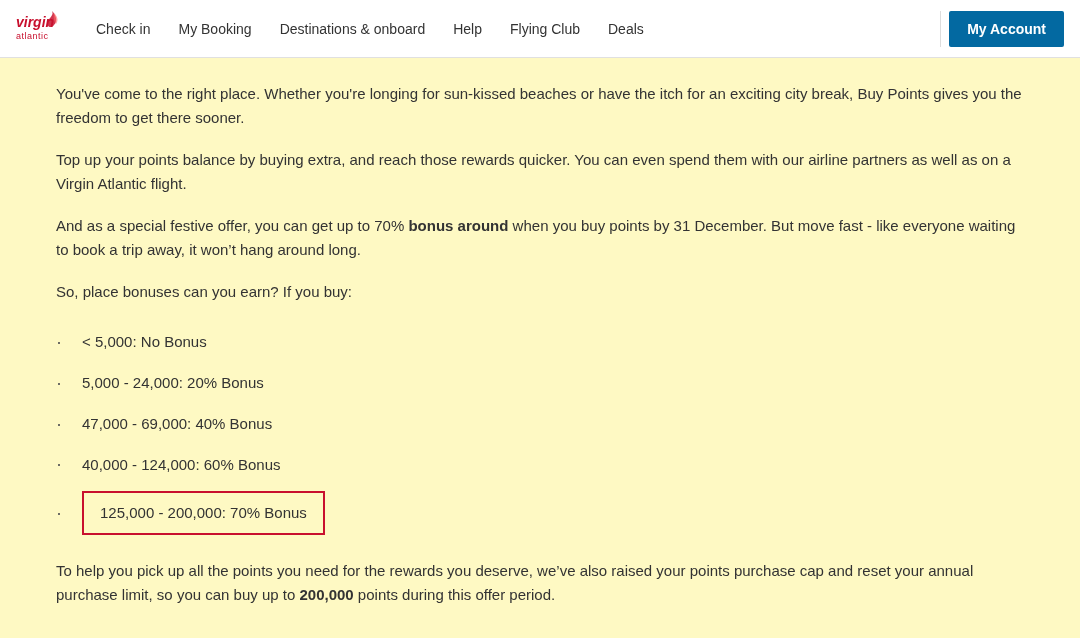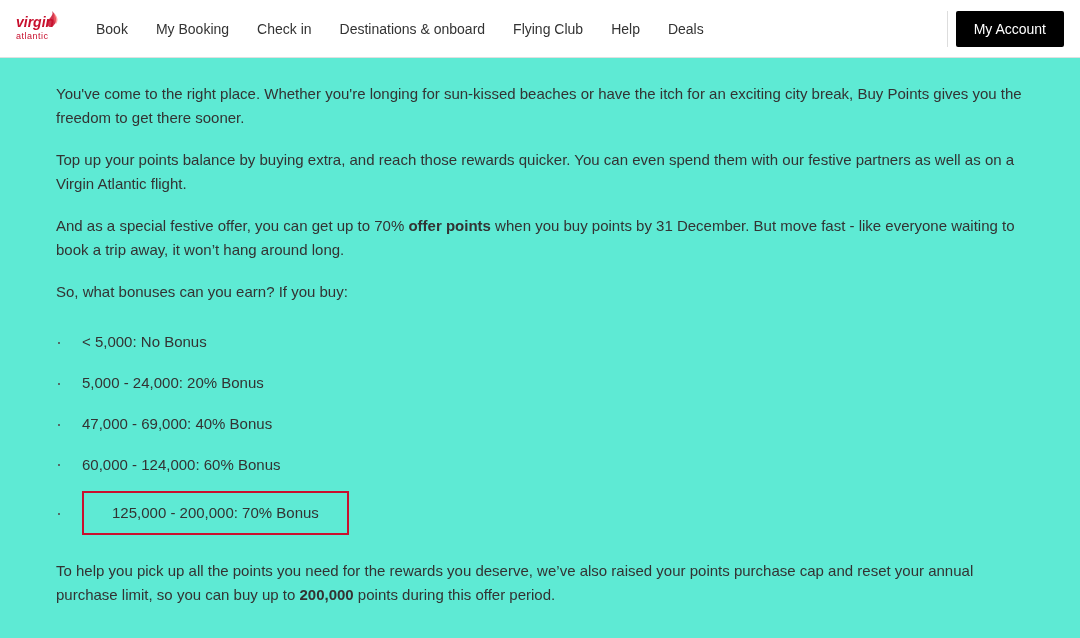--- a/index.html
+++ b/index.html
@@ -53,34 +53,34 @@
     }
 
     .nav-divider {
       width: 1px;
       height: 36px;
       background: #ddd;
       margin: 0 8px;
     }
 
     .my-account-btn {
-      background-color: #000000;
+      background-color: #0369a1;
       color: white;
       border: none;
       padding: 10px 18px;
       font-size: 14px;
-      font-weight: normal;
+      font-weight: bold;
       cursor: pointer;
       border-radius: 2px;
       white-space: nowrap;
     }
 
     
     .main-content {
-      background-color: #5eead4;
+      background-color: #fef9c3;
       margin: 0;
       padding: 24px 56px 24px 56px;
       min-height: 580px;
     }
 
     .intro-text {
       font-size: 15px;
       color: #333;
       line-height: 1.6;
       margin-bottom: 18px;
@@ -102,21 +102,21 @@
     }
 
     .bullet {
       margin-right: 20px;
       font-size: 18px;
       color: #555;
     }
 
     .highlighted-item {
       border: 2px solid #c8102e;
-      padding: 8px 28px;
+      padding: 8px 16px;
       display: inline-block;
     }
 
     .footer-text {
       font-size: 15px;
       color: #333;
       line-height: 1.6;
       margin-top: 0;
     }
 
@@ -138,62 +138,61 @@
         <text x="0" y="18" font-size="14" font-style="italic" font-weight="bold" fill="#c8102e" font-family="Arial">virgin</text>
         <text x="0" y="30" font-size="9" fill="#c8102e" font-family="Arial" letter-spacing="0.5">atlantic</text>
 
         <path d="M36 2 C40 6, 42 12, 38 16 C35 20, 30 18, 32 12 C34 8, 38 6, 36 2Z" fill="#c8102e" opacity="0.85"></path>
         <path d="M38 4 C41 7, 43 11, 40 15 C38 12, 37 8, 38 4Z" fill="#ff6b6b" opacity="0.6"></path>
       </svg>
     </div>
   </div>
 
   <div class="nav-links">
-    <a class="nav-link">Book</a>
+    <a class="nav-link">Check in</a>
     <a class="nav-link">My Booking</a>
-    <a class="nav-link">Check in</a>
     <a class="nav-link">Destinations &amp; onboard</a>
+    <a class="nav-link">Help</a>
     <a class="nav-link">Flying Club</a>
-    <a class="nav-link">Help</a>
     <a class="nav-link">Deals</a>
   </div>
 
   <div class="nav-divider"></div>
 
   <button class="my-account-btn">My Account</button>
 </nav>
 
 <div class="main-content">
 
   <p class="intro-text">You've come to the right place. Whether you're longing for sun-kissed beaches or have the itch for an exciting city break, Buy Points gives you the freedom to get there sooner.</p>
 
-  <p class="intro-text">Top up your points balance by buying extra, and reach those rewards quicker. You can even spend them with our festive partners as well as on a Virgin Atlantic flight.</p>
+  <p class="intro-text">Top up your points balance by buying extra, and reach those rewards quicker. You can even spend them with our airline partners as well as on a Virgin Atlantic flight.</p>
 
   <p class="intro-text">
-    <span>And as a special festive offer, you can get up to 70%&nbsp;</span><strong>offer points</strong><span>&nbsp;when you buy points by 31 December. But move fast - like everyone waiting to book a trip away, it won’t hang around long.</span>
+    <span>And as a special festive offer, you can get up to 70%&nbsp;</span><strong>bonus around</strong><span>&nbsp;when you buy points by 31 December. But move fast - like everyone waiting to book a trip away, it won’t hang around long.</span>
   </p>
 
-  <p class="intro-text">So, what bonuses can you earn? If you buy:</p>
+  <p class="intro-text">So, place bonuses can you earn? If you buy:</p>
 
   <ul class="bonus-tier-list">
     <li>
       <span class="bullet">·</span>
       <span>&lt; 5,000: No Bonus</span>
     </li>
     <li>
       <span class="bullet">·</span>
       <span>5,000 - 24,000: 20% Bonus</span>
     </li>
     <li>
       <span class="bullet">·</span>
       <span>47,000 - 69,000: 40% Bonus</span>
     </li>
     <li>
       <span class="bullet">·</span>
-      <span>60,000 - 124,000: 60% Bonus</span>
+      <span>40,000 - 124,000: 60% Bonus</span>
     </li>
     <li>
       <span class="bullet">·</span>
       <span class="highlighted-item">125,000 - 200,000: 70% Bonus</span>
     </li>
   </ul>
 
   <p class="footer-text">
     <span>To help you pick up all the points you need for the rewards you deserve, we’ve also raised your points purchase cap and reset your annual purchase limit, so you can buy up to&nbsp;</span><strong>200,000</strong><span>&nbsp;points during this offer period.</span>
   </p>

